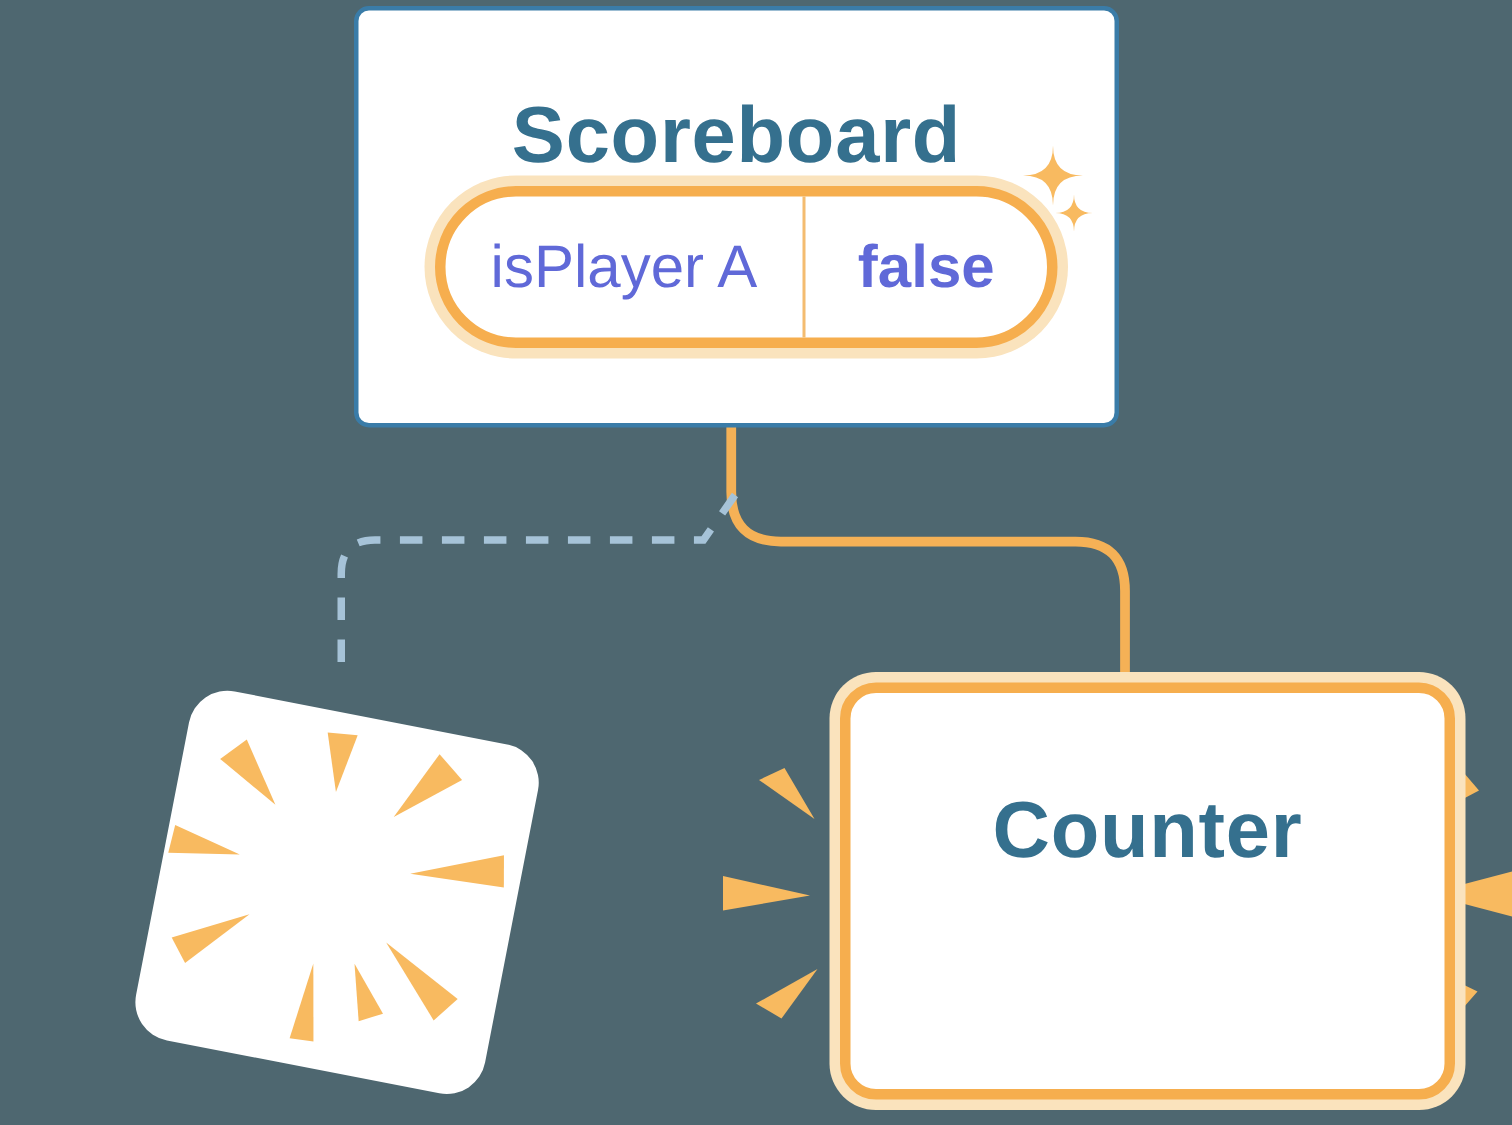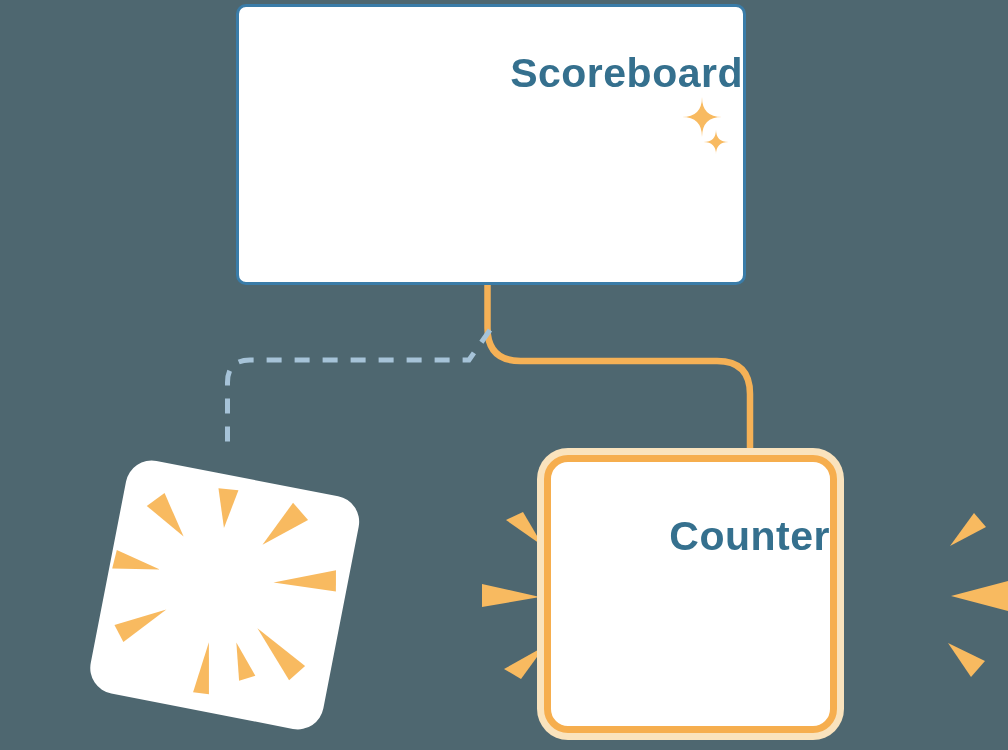--- a/index.html
+++ b/index.html
@@ -31,28 +31,28 @@
   .sparkle{fill:var(--burst-orange);}
 
   .component-card{
     position:absolute;background:var(--card-bg);z-index:2;
   }
   #scoreboard-card{
     left:236px;top:4px;width:510px;height:281px;
     border:3px solid var(--card-border-blue);border-radius:10px;
   }
   #counter-card{
-    left:544px;top:455px;width:293px;height:278px;
+    left:560px;top:455px;width:410px;height:278px;
     border:7px solid var(--highlight-orange);border-radius:24px;
     box-shadow:0 0 0 7px var(--highlight-halo);
   }
   .component-title{
-    position:absolute;left:0;width:100%;text-align:right;
-    font-size:41px;font-weight:600;color:var(--component-title);
-    line-height:1;letter-spacing:0.5px;
+    position:absolute;left:0;width:100%;text-align:center;
+    font-size:53px;font-weight:600;color:var(--component-title);
+    line-height:1;letter-spacing:0.5px;margin-top:11px;
   }
   #scoreboard-card .component-title{top:46px;}
   #counter-card .component-title{top:54px;}
 
   .state-pill{
     position:absolute;display:flex;align-items:stretch;background:var(--card-bg);
   }
   #scoreboard-pill{
     left:51px;top:117px;width:415px;height:108px;
     border:7px solid var(--highlight-orange);border-radius:60px;
@@ -107,20 +107,28 @@
     <polygon class="ray" points="482,584 482,607 540,597"></polygon>
     <polygon class="ray" points="504,669 521,679 545,646"></polygon>
     <polygon class="ray" points="950,546 974,513 986,527"></polygon>
     <polygon class="ray" points="951,596 1008,581 1008,611"></polygon>
     <polygon class="ray" points="948,643 985,661 971,677"></polygon>
   </svg>
 
   <div id="scoreboard-card" class="component-card">
     <div class="component-title">Scoreboard</div>
 
+    <div id="scoreboard-pill" class="state-pill">
+      <div class="pill-label-cell">
+        <span class="state-label">isPlayer A</span>
+      </div>
+      <div class="pill-value-cell">
+        <span class="state-value">false</span>
+      </div>
+    </div>
 
     <svg id="sparkles" width="60" height="70" viewBox="0 0 60 70">
       <path class="sparkle" d="M 23 4 Q 23 24 43 24 Q 23 24 23 44 Q 23 24 3 24 Q 23 24 23 4 Z"></path>
       <path class="sparkle" d="M 37 36.5 Q 37 49 49.5 49 Q 37 49 37 61.5 Q 37 49 24.5 49 Q 37 49 37 36.5 Z"></path>
     </svg>
   </div>
 
   <div id="counter-card" class="component-card">
     <div class="component-title">Counter</div>
 

